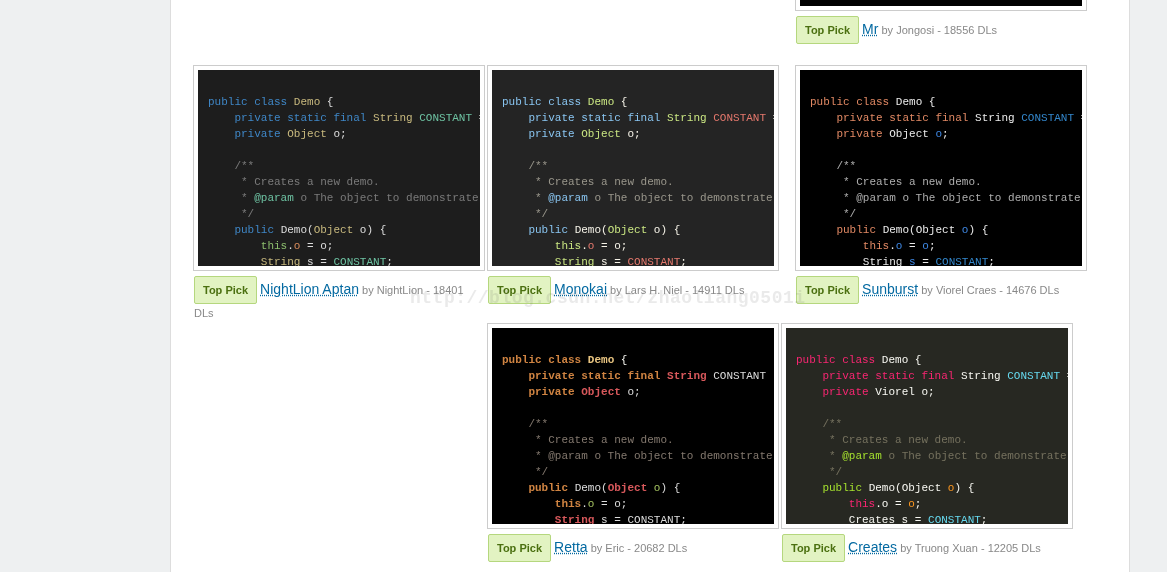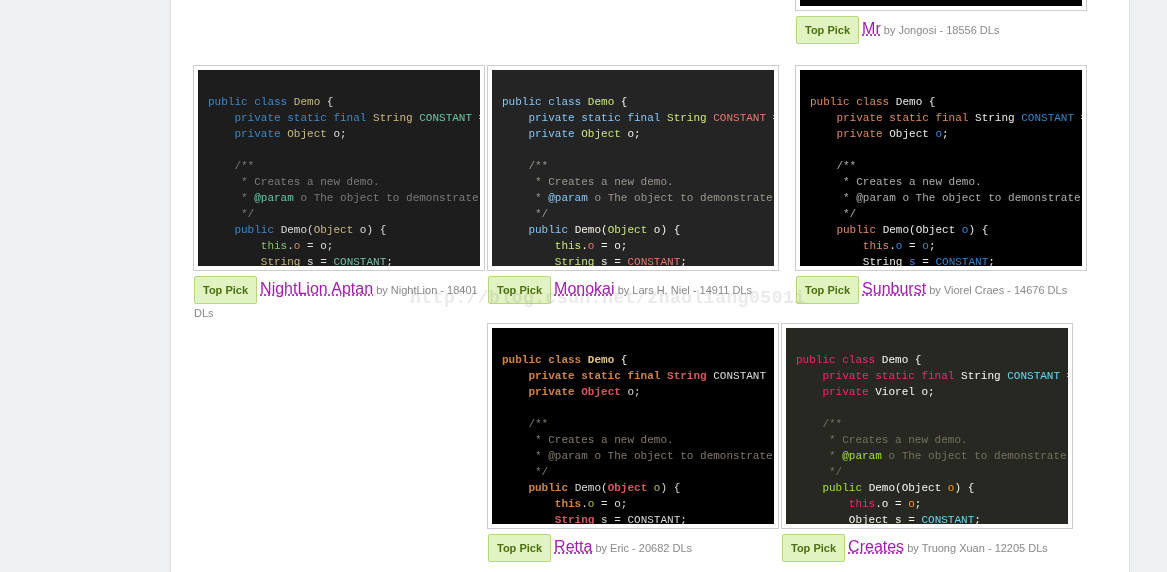--- a/index.html
+++ b/index.html
@@ -61,24 +61,24 @@
     display: inline-block;
     background: #e2f3c2;
     border: 1px solid #b5d77e;
     color: #4b7010;
     font-weight: bold;
     font-size: 11px;
     padding: 4px 8px;
     border-radius: 2px;
   }
   .tname {
-    color: #a21caf;
+    color: #0369a1;
     text-decoration: underline;
     text-decoration-style: dotted;
-    font-size: 16px;
+    font-size: 14px;
     cursor: pointer;
   }
   .by { color:#888; font-size:11px; }
 </style>
 </head>
 <body>
 
 <div class="page-bg"></div>
 <div class="watermark">http://blog.csdn.net/zhaoliang0501i</div>
 
@@ -181,20 +181,20 @@
 <span style="color:#f92672">public</span> <span style="color:#f92672">class</span> <span style="color:#f8f8f2">Demo {</span>
     <span style="color:#f92672">private static final</span> <span style="color:#f8f8f2">String</span> <span style="color:#66d9ef">CONSTANT</span> <span style="color:#f8f8f2">=</span> 
     <span style="color:#f92672">private</span> <span style="color:#f8f8f2">Viorel o;</span>
 
     <span style="color:#75715e">/**</span>
     <span style="color:#75715e"> * Creates a new demo.</span>
     <span style="color:#75715e"> * </span><span style="color:#a6e22e">@param</span><span style="color:#75715e"> o The object to demonstrate.</span>
     <span style="color:#75715e"> */</span>
     <span style="color:#a6e22e">public</span> <span style="color:#f8f8f2">Demo(Object</span> <span style="color:#fd971f">o</span><span style="color:#f8f8f2">) {</span>
         <span style="color:#f92672">this</span><span style="color:#f8f8f2">.o =</span> <span style="color:#fd971f">o</span><span style="color:#f8f8f2">;</span>
-        <span style="color:#f8f8f2">Object s =</span> <span style="color:#66d9ef">CONSTANT</span><span style="color:#f8f8f2">;</span>
+        <span style="color:#f8f8f2">Creates s =</span> <span style="color:#66d9ef">CONSTANT</span><span style="color:#f8f8f2">;</span>
           </div>
   <div class="meta">
     <span class="top-pick">Top Pick</span>
     <a class="tname">Creates</a>
     <span class="by">by Truong Xuan - 12205 DLs</span>
   </div>
 </div>
 
 </body></html>

